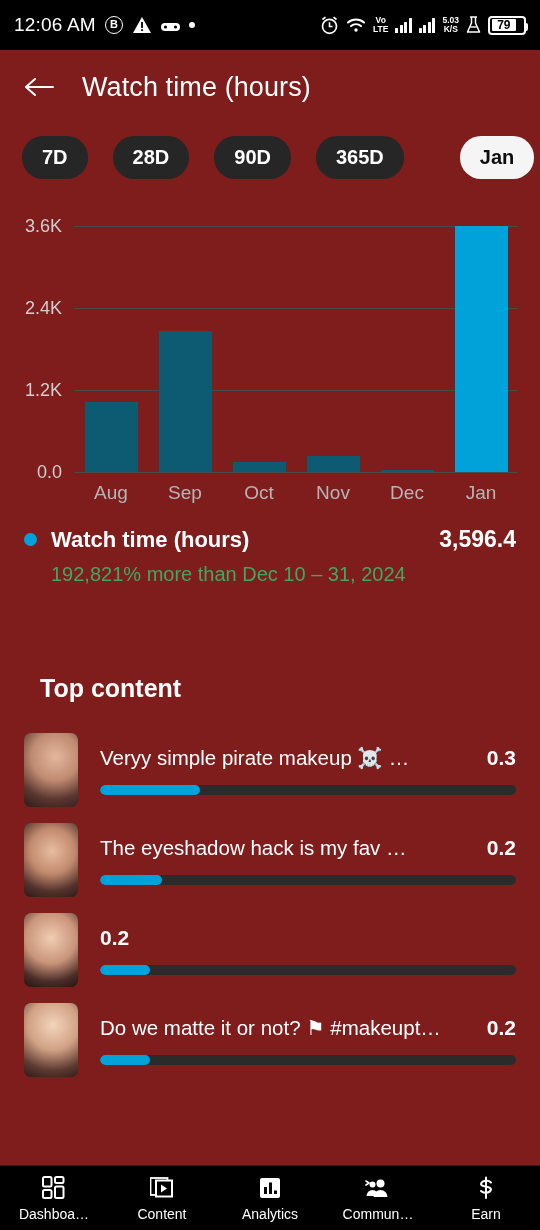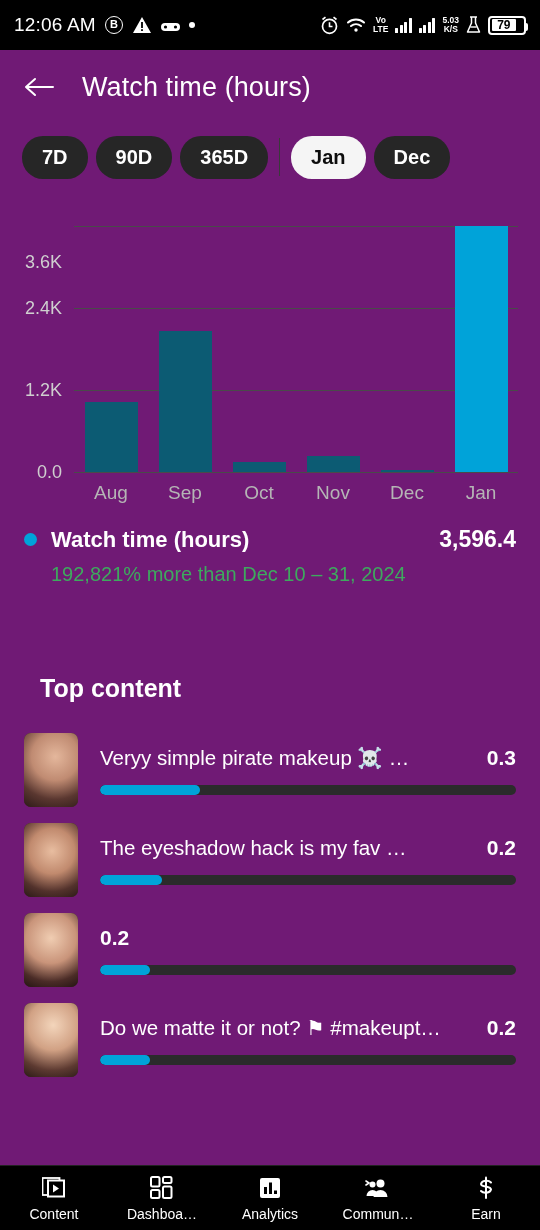--- a/index.html
+++ b/index.html
@@ -3,21 +3,21 @@
 <meta charset="utf-8">
 <style>
   * { margin:0; padding:0; box-sizing:border-box; }
   html,body{
     width:540px; height:1230px;
     background:#0d0d0d;
     font-family:"Liberation Sans", sans-serif;
     overflow:hidden;
     -webkit-font-smoothing:antialiased;
   }
-  .phone{ position:relative; width:540px; height:1230px; background:#701a75; }
+  .phone{ position:relative; width:540px; height:1230px; background:#7f1d1d; }
 
   
   .statusbar{
     height:50px; background:#000; display:flex; align-items:center;
     padding:0 14px; color:#fff;
   }
   .sb-left{ display:flex; align-items:center; gap:9px; flex:1; }
   .sb-right{ display:flex; align-items:center; gap:7px; }
   .sb-time{ font-size:19px; font-weight:400; letter-spacing:.2px; }
   .circ-b{
@@ -53,21 +53,21 @@
     height:100%; width:79%; border-radius:1px; display:flex;
     align-items:center; justify-content:center; letter-spacing:-.3px;
   }
 
   
   .appbar{ height:74px; display:flex; align-items:center; padding:0 22px; gap:26px; }
   .back-arrow{ width:34px;height:34px; display:flex;align-items:center;justify-content:center; cursor:pointer;}
   .page-title{ color:#fff; font-size:27px; font-weight:400; letter-spacing:.1px; }
 
   
-  .chips{ display:flex; align-items:center; padding:0 22px; gap:8px; height:66px; }
+  .chips{ display:flex; align-items:center; padding:0 22px; gap:25px; height:66px; }
   .chip{
     background:#262626; color:#fff; border-radius:21px;
     height:43px; padding:0 20px; display:flex; align-items:center; justify-content:center;
     font-size:20px; font-weight:700; cursor:pointer; white-space:nowrap;
   }
   .chip.active{ background:#f5f5f5; color:#0d0d0d; }
   .chip-div{ width:1px; height:38px; background:#3a3a3a; margin:0 3px; }
 
   
   .chart-wrap{ position:relative; height:310px; margin-top:8px; }
@@ -201,37 +201,38 @@
     <span class="back-arrow">
       <svg width="30" height="22" viewBox="0 0 30 22">
           <path d="M11 3 L2 11 L11 19 M2 11 H29" stroke="#fff" stroke-width="2" fill="none" stroke-linecap="round" stroke-linejoin="round"></path>
         </svg>
     </span>
     <span class="page-title">Watch time (hours)</span>
   </div>
 
   <div class="chips">
     <div class="chip">7D</div>
+    <div class="chip">28D</div>
     <div class="chip">90D</div>
     <div class="chip">365D</div>
     <div class="chip-div"></div>
     <div class="chip active">Jan</div>
     <div class="chip">Dec</div>
   </div>
 
   <div class="chart-wrap">
     <div class="chart-area" id="chartArea">
         <div class="gridline" style="top: 246px;"></div>
         <div class="ylabel" style="top: 246px;">0.0</div>
         <div class="gridline" style="top: 164px;"></div>
         <div class="ylabel" style="top: 164px;">1.2K</div>
         <div class="gridline" style="top: 82px;"></div>
         <div class="ylabel" style="top: 82px;">2.4K</div>
         <div class="gridline" style="top: 0px;"></div>
-        <div class="ylabel" style="top: 0px; margin-top: 36px;">3.6K</div>
+        <div class="ylabel" style="top: 0px;">3.6K</div>
         <div class="bars-row">
           <div class="bar-cell">
             <div class="bar" style="height: 70.0417px; background: rgb(12, 91, 115);"></div>
           </div>
           <div class="bar-cell">
             <div class="bar" style="height: 141.108px; background: rgb(12, 91, 115);"></div>
           </div>
           <div class="bar-cell">
             <div class="bar" style="height: 9.90833px; background: rgb(12, 91, 115);"></div>
           </div>
@@ -322,38 +323,38 @@
           </div>
         </div>
       </div>
     </div>
 
   <div class="bottomnav">
 
     <div class="nav-item">
       <span class="nav-icon">
         <svg width="24" height="24" viewBox="0 0 24 24">
-            <rect x="0.5" y="2" width="17" height="17" fill="none" stroke="#fff" stroke-width="1.8"></rect>
-            <rect x="6" y="4.5" width="16" height="16" fill="#000" stroke="#fff" stroke-width="2"></rect>
-            <path d="M11 8.5 L17 12.5 L11 16.5 Z" fill="#fff"></path>
-          </svg>
-      </span>
-      <span class="nav-label">Content</span>
-    </div>
-
-    <div class="nav-item">
-      <span class="nav-icon">
-        <svg width="24" height="24" viewBox="0 0 24 24">
             <rect x="1" y="1" width="8.5" height="9.5" rx="1.5" fill="none" stroke="#fff" stroke-width="2"></rect>
             <rect x="13" y="1" width="8.5" height="6" rx="1.5" fill="none" stroke="#fff" stroke-width="2"></rect>
             <rect x="1" y="14" width="8.5" height="8" rx="1.5" fill="none" stroke="#fff" stroke-width="2"></rect>
             <rect x="13" y="10.5" width="8.5" height="11.5" rx="1.5" fill="none" stroke="#fff" stroke-width="2"></rect>
           </svg>
       </span>
       <span class="nav-label">Dashboa…</span>
+    </div>
+
+    <div class="nav-item">
+      <span class="nav-icon">
+        <svg width="24" height="24" viewBox="0 0 24 24">
+            <rect x="0.5" y="2" width="17" height="17" fill="none" stroke="#fff" stroke-width="1.8"></rect>
+            <rect x="6" y="4.5" width="16" height="16" fill="#000" stroke="#fff" stroke-width="2"></rect>
+            <path d="M11 8.5 L17 12.5 L11 16.5 Z" fill="#fff"></path>
+          </svg>
+      </span>
+      <span class="nav-label">Content</span>
     </div>
 
     <div class="nav-item active">
       <span class="nav-icon">
         <svg width="24" height="24" viewBox="0 0 24 24">
             <rect x="2" y="2" width="20" height="20" rx="2" fill="#fff"></rect>
             <rect x="6" y="11" width="3" height="7" fill="#000"></rect>
             <rect x="11" y="6.5" width="3" height="11.5" fill="#000"></rect>
             <rect x="16" y="14.5" width="3" height="3.5" fill="#000"></rect>
           </svg>

